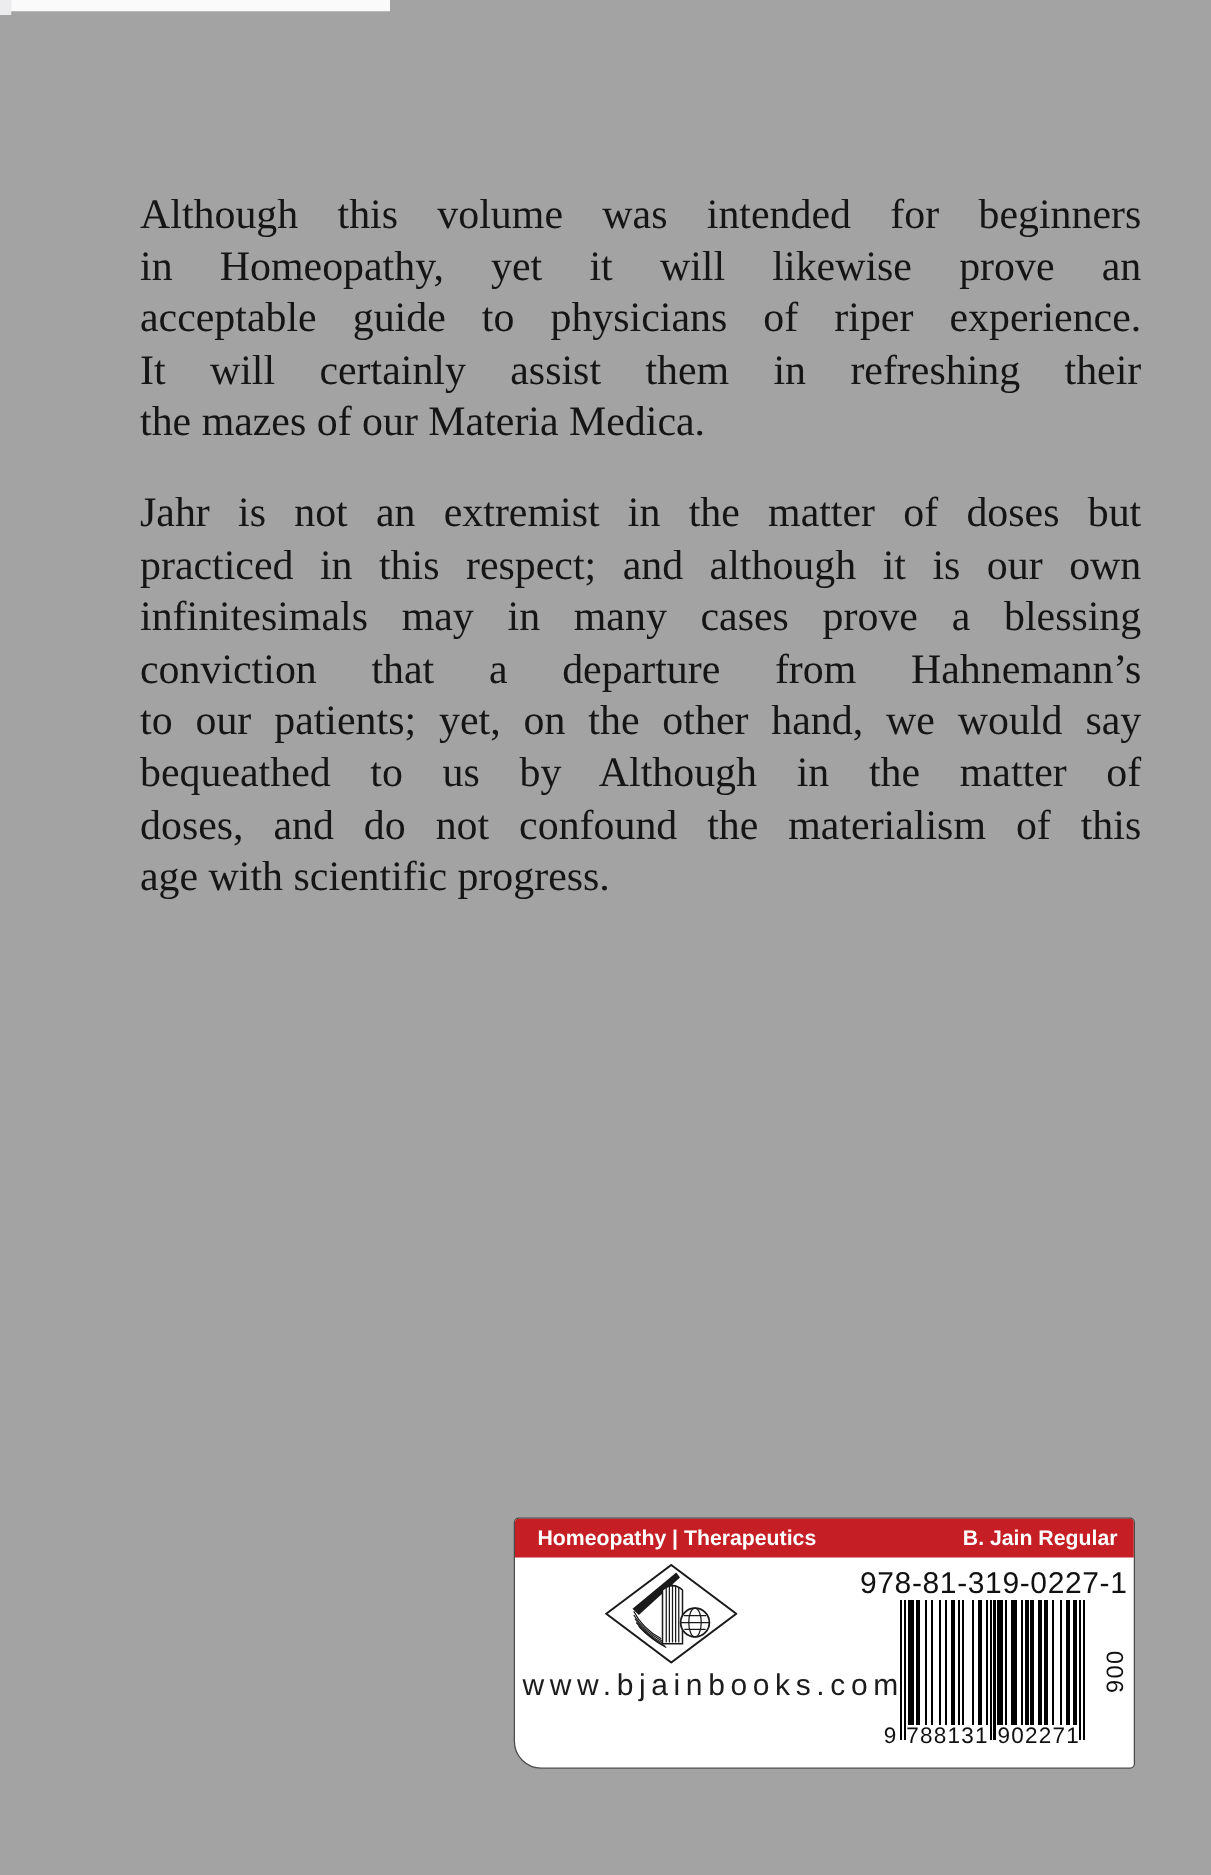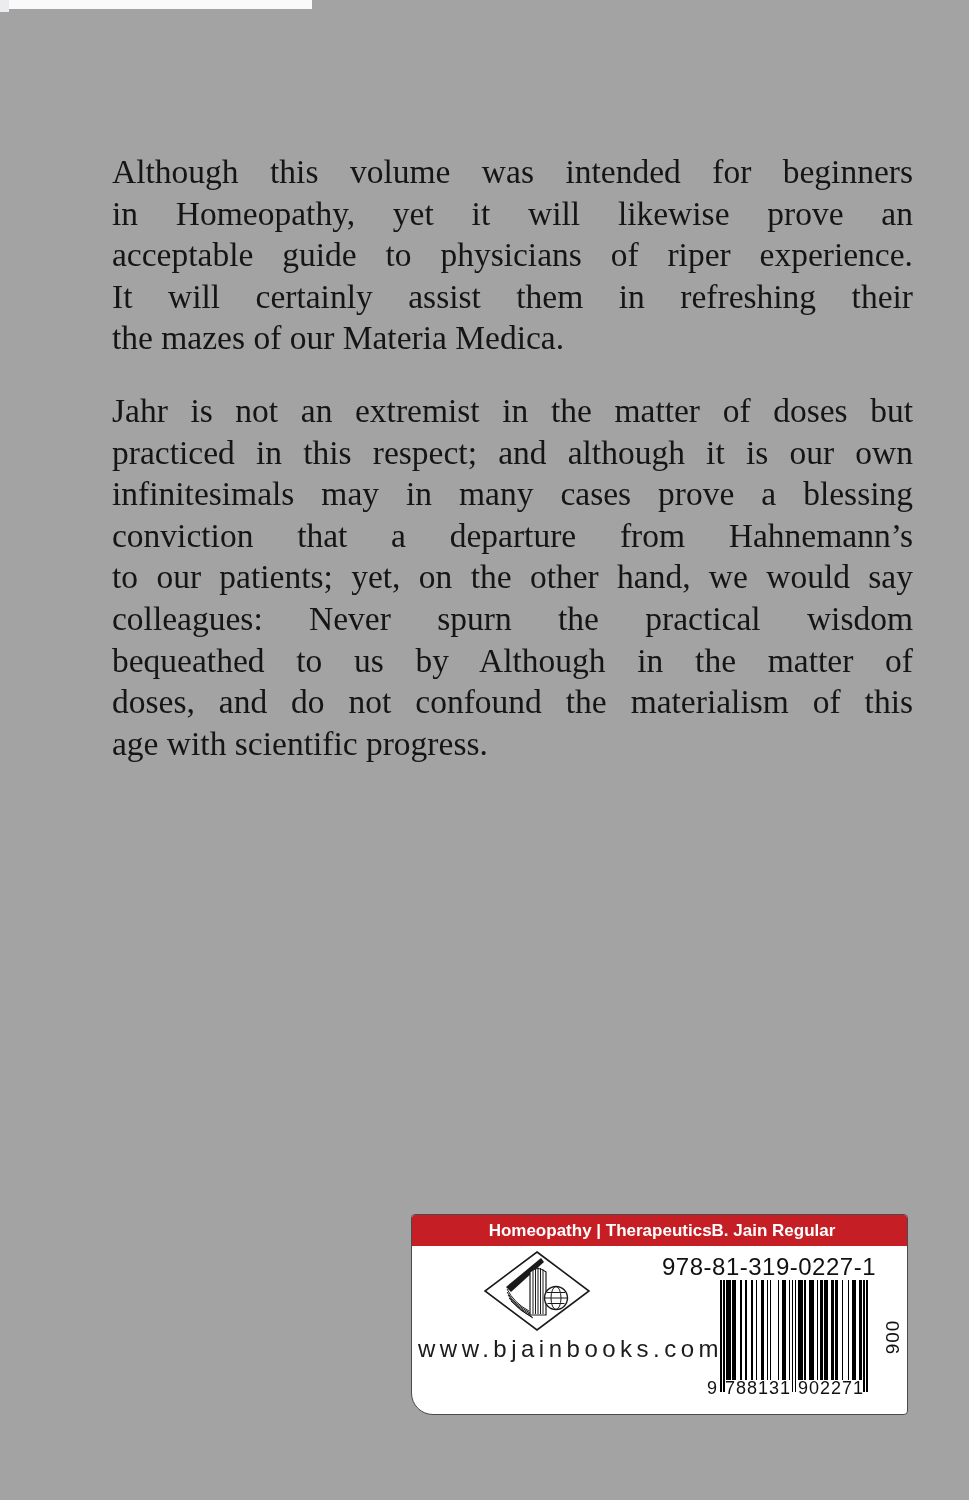--- a/index.html
+++ b/index.html
@@ -14,27 +14,27 @@
   .para{margin:0 0 31px 0;}
   .tline{font-size:33.5px;line-height:41.6px;text-align:justify;text-align-last:justify;
          white-space:normal;color:#151515;}
   .tline.last{text-align-last:left;}
 
   
   .panel{position:absolute;left:411px;top:1214px;width:497px;height:201px;box-sizing:border-box;
          background:#ffffff;border:1px solid #4a4a4a;border-radius:4px 4px 4px 22px;
          font-family:"Liberation Sans", sans-serif;}
   .redbar{position:absolute;left:0;top:0;right:0;height:31px;border-radius:3px 3px 0 0;
-          background:#c51e24;color:#ffffff;display:flex;justify-content:center;
+          background:#c51e24;color:#ffffff;display:flex;justify-content:space-between;
           align-items:center;padding:0 13px 0 18px;box-sizing:border-box;
           font-size:17px;font-weight:bold;line-height:31px;}
   .logo{position:absolute;left:72px;top:36px;width:106px;height:80px;}
   .website{position:absolute;left:6px;top:120px;width:236px;text-align:center;
            font-size:24px;letter-spacing:4.5px;color:#1c1c1c;}
-  .isbn{position:absolute;left:250px;top:38px;width:266px;
+  .isbn{position:absolute;left:250px;top:38px;width:266px;text-align:center;
         font-size:24px;letter-spacing:0.5px;color:#111;}
   .bcwrap{position:absolute;left:308px;top:65px;width:148px;height:122px;}
   .bcdigit{position:absolute;top:98px;font-size:18px;color:#111;line-height:20px;}
   .bclead{left:-16px;width:13px;text-align:right;}
   .bcg1{left:5px;width:65px;display:flex;justify-content:space-between;}
   .bcg2{left:78px;width:65px;display:flex;justify-content:space-between;}
   .addon{position:absolute;left:466px;top:99px;width:30px;height:46px;
          display:flex;align-items:center;justify-content:center;}
   .addon span{transform:rotate(-90deg);white-space:nowrap;font-size:19px;
               letter-spacing:1px;color:#111;}
@@ -55,21 +55,20 @@
         <div class="tline">acceptable guide to physicians of riper experience.</div>
         <div class="tline">It will certainly assist them in refreshing their</div>
         <div class="tline last">the mazes of our Materia Medica.</div>
       </div>
       <div class="para">
         <div class="tline">Jahr is not an extremist in the matter of doses but</div>
         <div class="tline">practiced in this respect; and although it is our own</div>
         <div class="tline">infinitesimals may in many cases prove a blessing</div>
         <div class="tline">conviction that a departure from Hahnemann’s</div>
         <div class="tline">to our patients; yet, on the other hand, we would say</div>
-        <div class="tline">colleagues: Never spurn the practical wisdom</div>
         <div class="tline">bequeathed to us by Although in the matter of</div>
         <div class="tline">doses, and do not confound the materialism of this</div>
         <div class="tline last">age with scientific progress.</div>
       </div>
     </div>
 
   <div class="panel">
 
     <div class="redbar" style="background: rgb(197, 30, 36);">
       <span>Homeopathy | Therapeutics</span>

